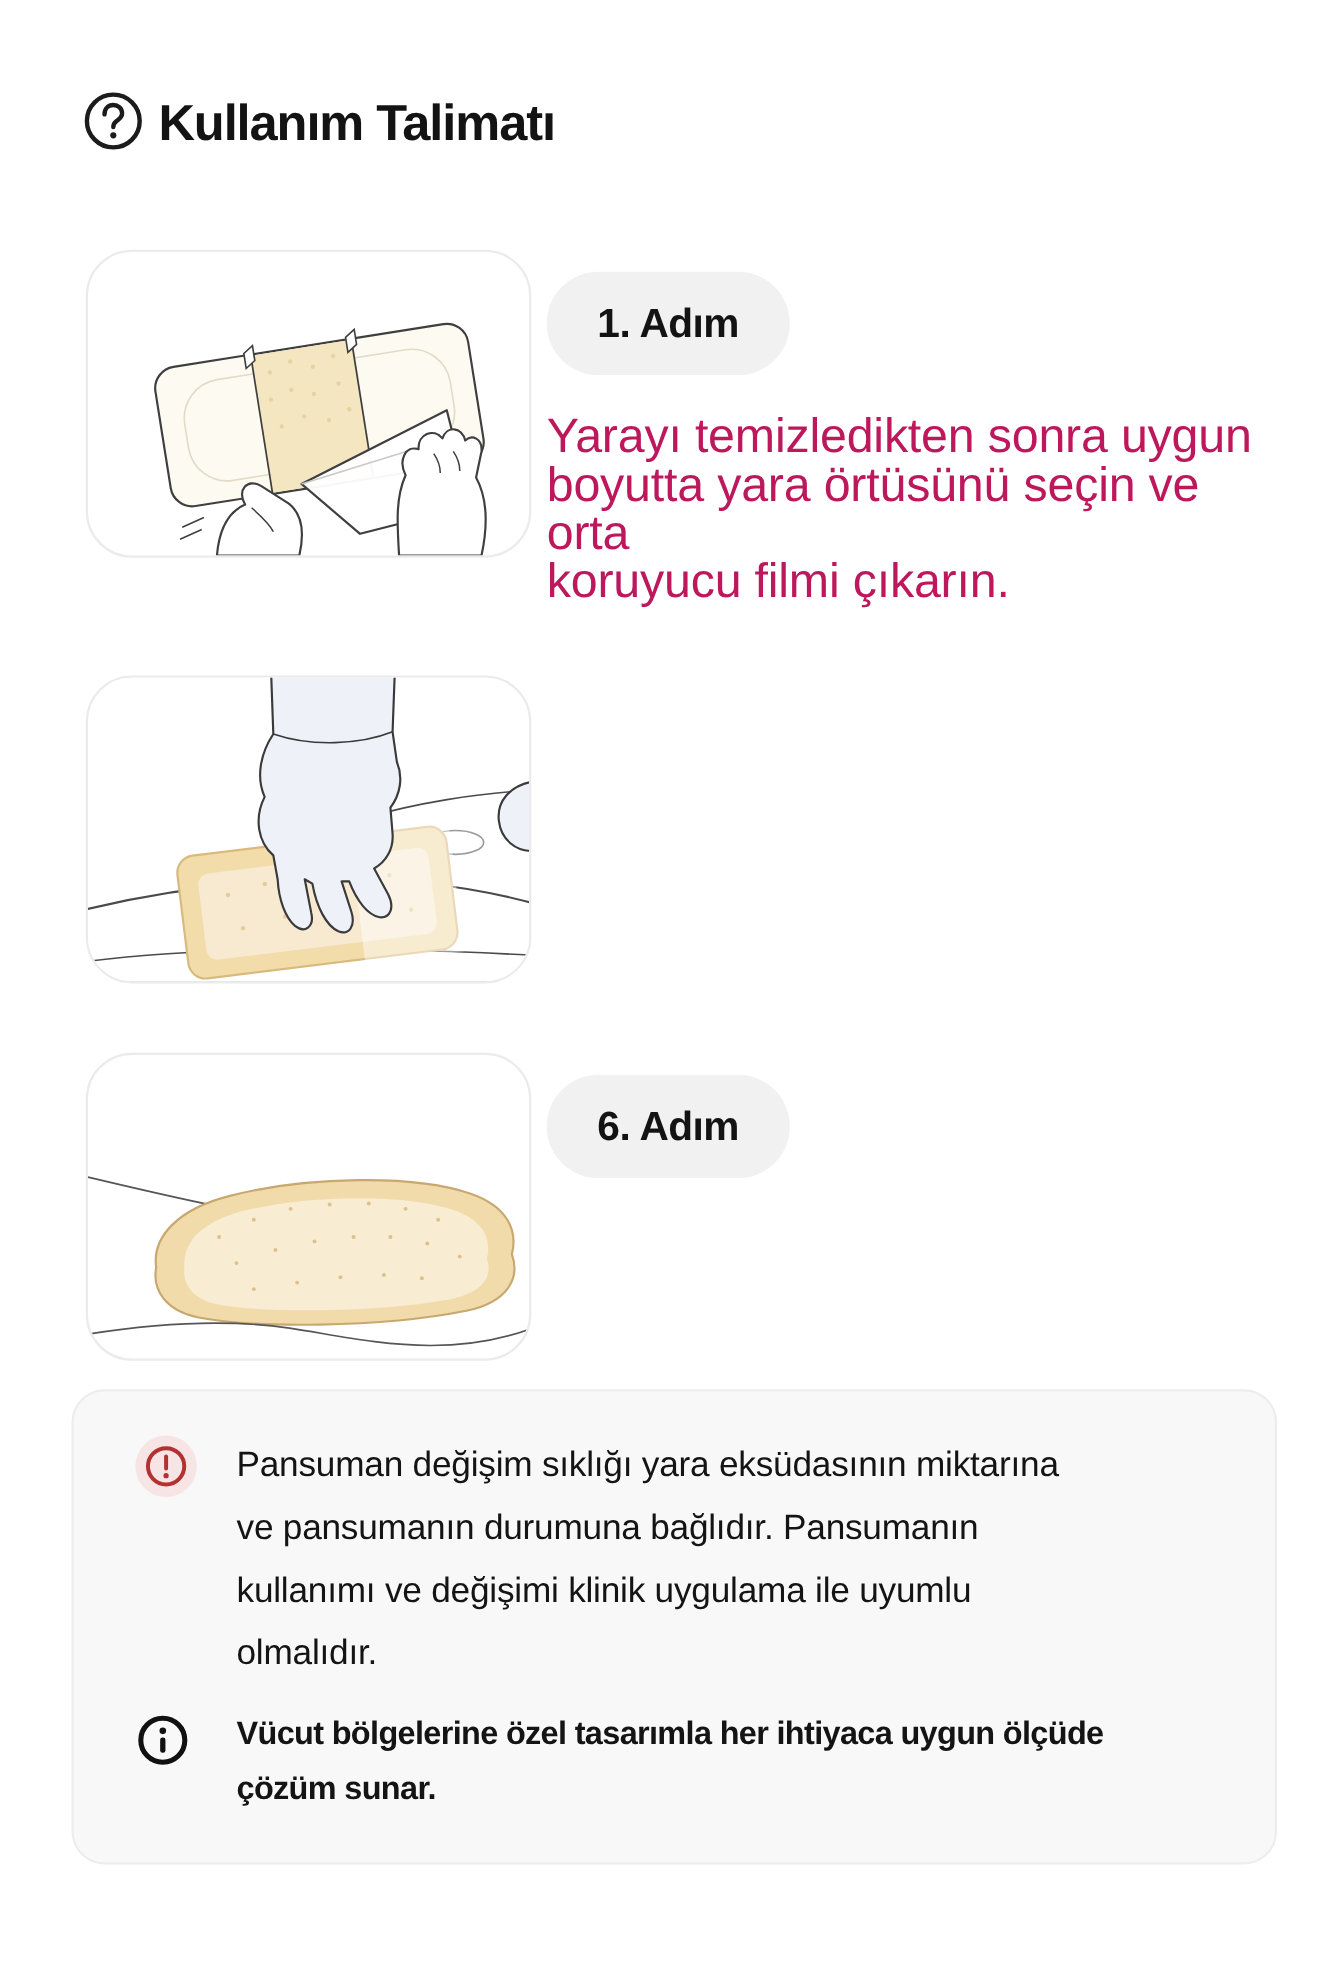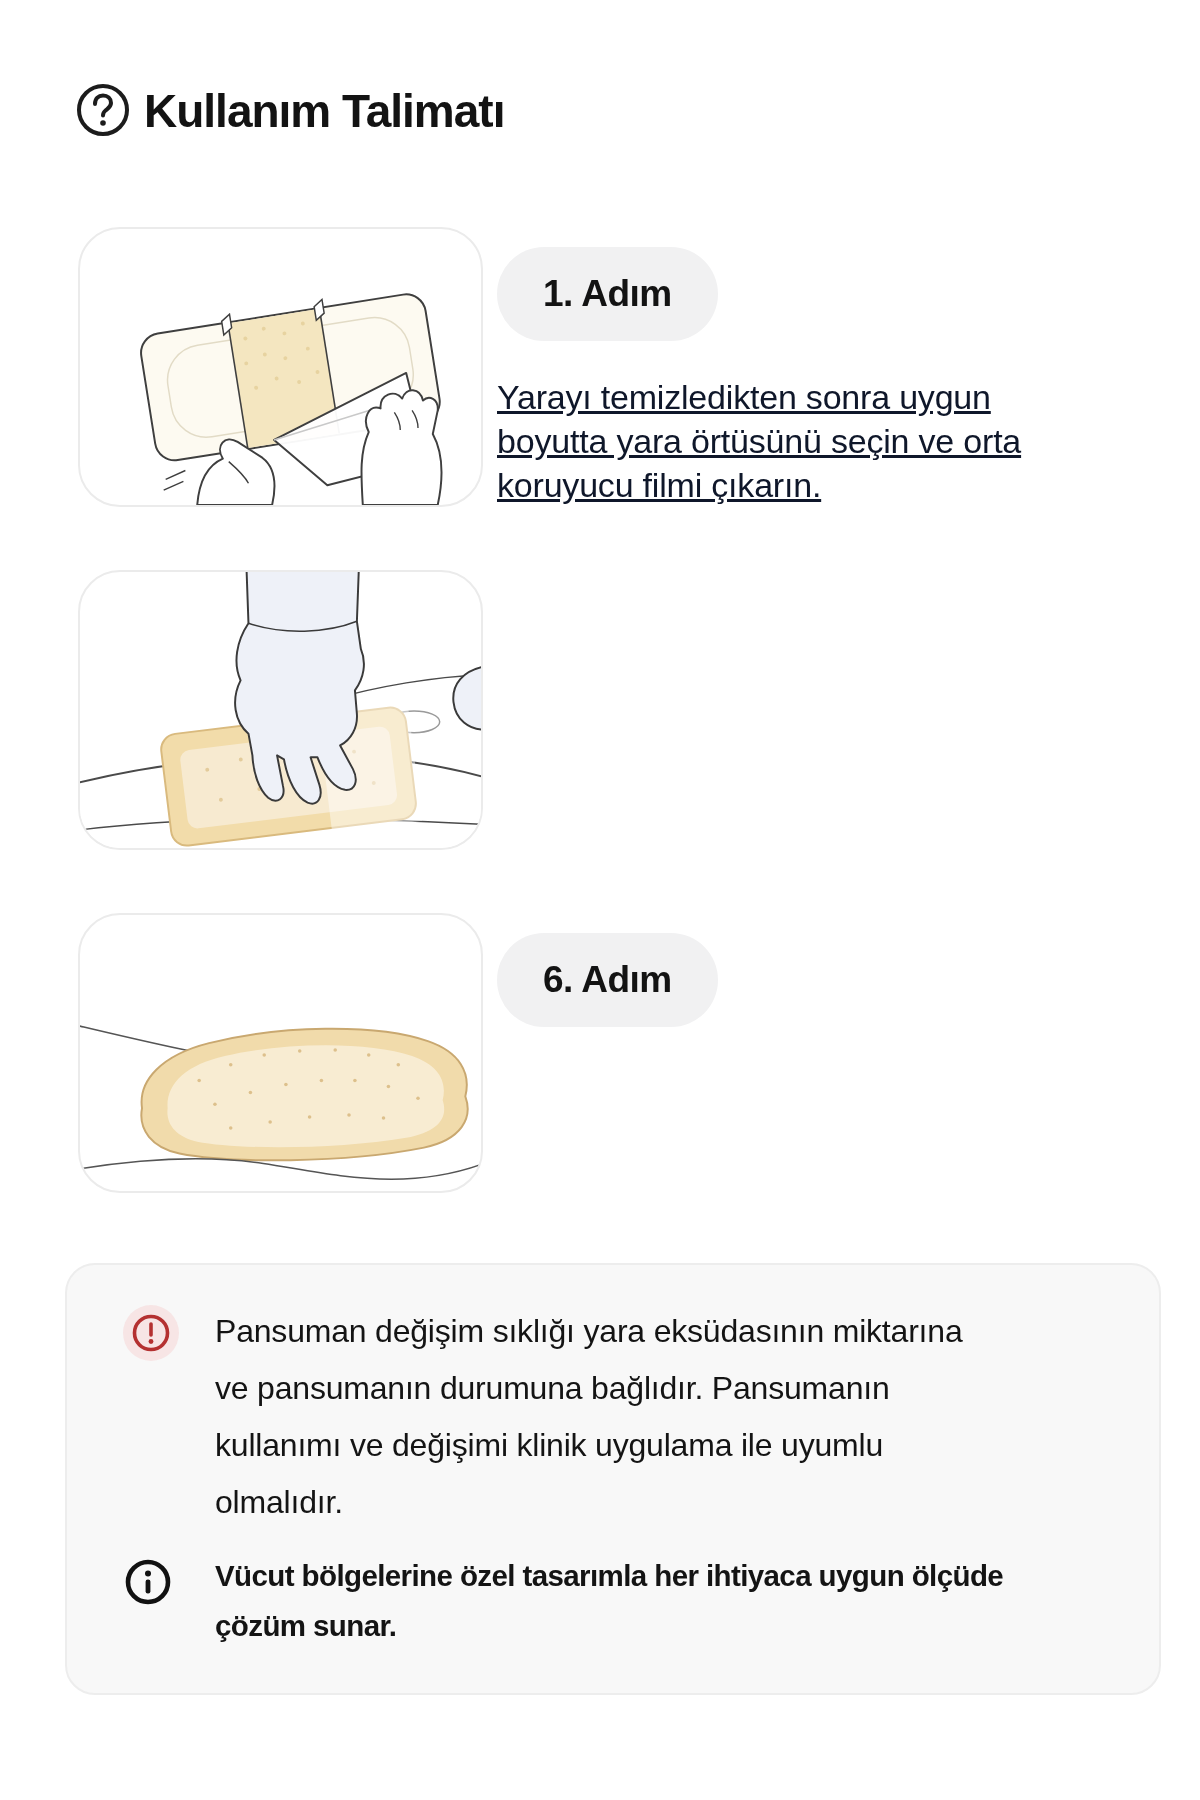--- a/index.html
+++ b/index.html
@@ -26,22 +26,22 @@
     border:2px solid #ebebeb; border-radius:42px; background:#ffffff; overflow:hidden;
   }
   .illus-card svg { display:block; width:100%; height:100%; }
   .step-text { margin-left:14px; padding-top:0; }
   .step-badge {
     display:inline-block; margin-top:20px; padding:26px 46px;
     background:#f1f1f2; border-radius:60px;
     font-size:37px; font-weight:700; color:#131313; letter-spacing:-0.5px;
   }
   .step-desc {
-    margin:34px 0 0 0; font-size:34px; line-height:44px; letter-spacing:-0.2px;
-    color:#0f172a; white-space:pre-line;text-decoration:underline;
+    margin:34px 0 0 0; font-size:44px; line-height:44px; letter-spacing:-0.2px;
+    color:#be185d; white-space:pre-line;
   }
 
   
   .note-card {
     position:absolute; left:65px; top:1263px; width:1096px; box-sizing:border-box;
     background:#f8f8f8; border:2px solid #ededed; border-radius:30px;
     padding:38px 56px 42px 56px;
   }
   .note-row { display:flex; align-items:flex-start; }
   .warn-badge {

